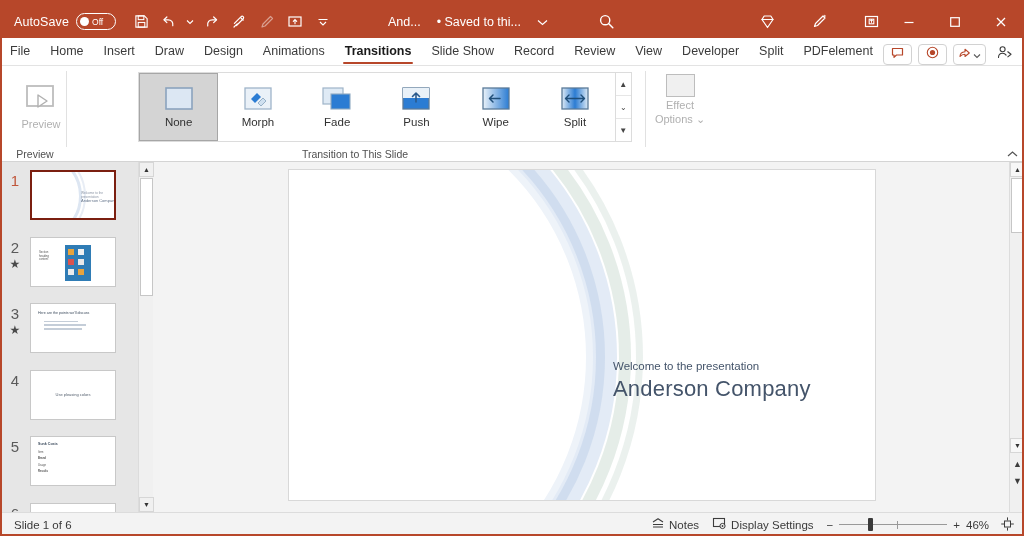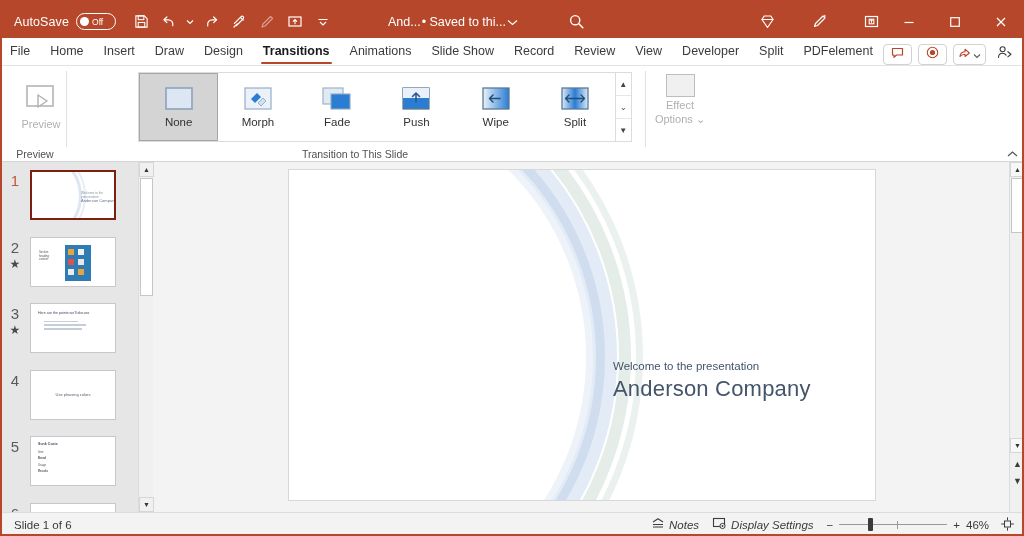--- a/index.html
+++ b/index.html
@@ -26,21 +26,21 @@
   }
   .toggle .knob { width: 9px; height: 9px; border-radius: 50%; background: #fff; }
   .qat { display: flex; align-items: center; gap: 2px; margin-left: 12px; }
   .qat-btn {
     width: 26px; height: 26px; display: flex; align-items: center; justify-content: center;
     border-radius: 3px;
   }
   .qat-btn svg { display: block; }
   .qat-btn.dim { opacity: .48; }
   .doc-title {
-    margin-left: 52px; display: flex; align-items: center; gap: 1px;
+    margin-left: 52px; display: flex; align-items: center; gap: 16px;
     font-size: 12.5px; white-space: nowrap;
   }
   .title-right { margin-left: auto; display: flex; align-items: center; }
   .title-right .qat-btn { width: 30px; height: 28px; }
   .wbtn {
     width: 46px; height: 38px; display: flex; align-items: center; justify-content: center;
   }
 
   
   .tabbar {
@@ -181,21 +181,21 @@
               font-size: 9px; color: #3c3c3c; }
 
   
   .status {
     position: absolute; left: 0; bottom: 0; width: 1024px; height: 24px;
     background: #f3f3f3; border-top: 1px solid #dcdcdc;
     display: flex; align-items: center; font-size: 11.5px; color: #3a3a3a;
   }
   .status .left { margin-left: 14px; }
   .status .right { margin-left: auto; display: flex; align-items: center; gap: 13px; padding-right: 9px; }
-  .sb-item { display: flex; align-items: center; gap: 4px; font-style: italic; }
+  .sb-item { display: flex; align-items: center; gap: 4px; }
   .zoomctl { display: flex; align-items: center; gap: 6px; }
   .zs-track { position: relative; width: 108px; height: 12px; display: flex; align-items: center; }
   .zs-line { position: absolute; left: 0; right: 0; height: 1.6px; background: #999; }
   .zs-mid { position: absolute; left: 53%; width: 1.3px; height: 8px; background: #999; }
   .zs-knob { position: absolute; left: 27%; width: 5px; height: 13px; background: #3a3a3a; border-radius: 1px; }
   .zpct { width: 28px; text-align: left; }
 
   
   .frame {
     position: absolute; inset: 0; border: 2px solid #b7472a; pointer-events: none;
@@ -321,22 +321,22 @@
       </span>
     </div>
   </div>
 
   <div class="tabbar">
     <div class="tab">File</div>
     <div class="tab">Home</div>
     <div class="tab">Insert</div>
     <div class="tab">Draw</div>
     <div class="tab">Design</div>
+    <div class="tab">Animations</div>
     <div class="tab active">Transitions</div>
-    <div class="tab">Animations</div>
     <div class="tab">Slide Show</div>
     <div class="tab">Record</div>
     <div class="tab">Review</div>
     <div class="tab">View</div>
     <div class="tab">Developer</div>
     <div class="tab">Split</div>
     <div class="tab">PDFelement</div>
 
     <div class="tabbar-right">
       <span class="tb-pill">

